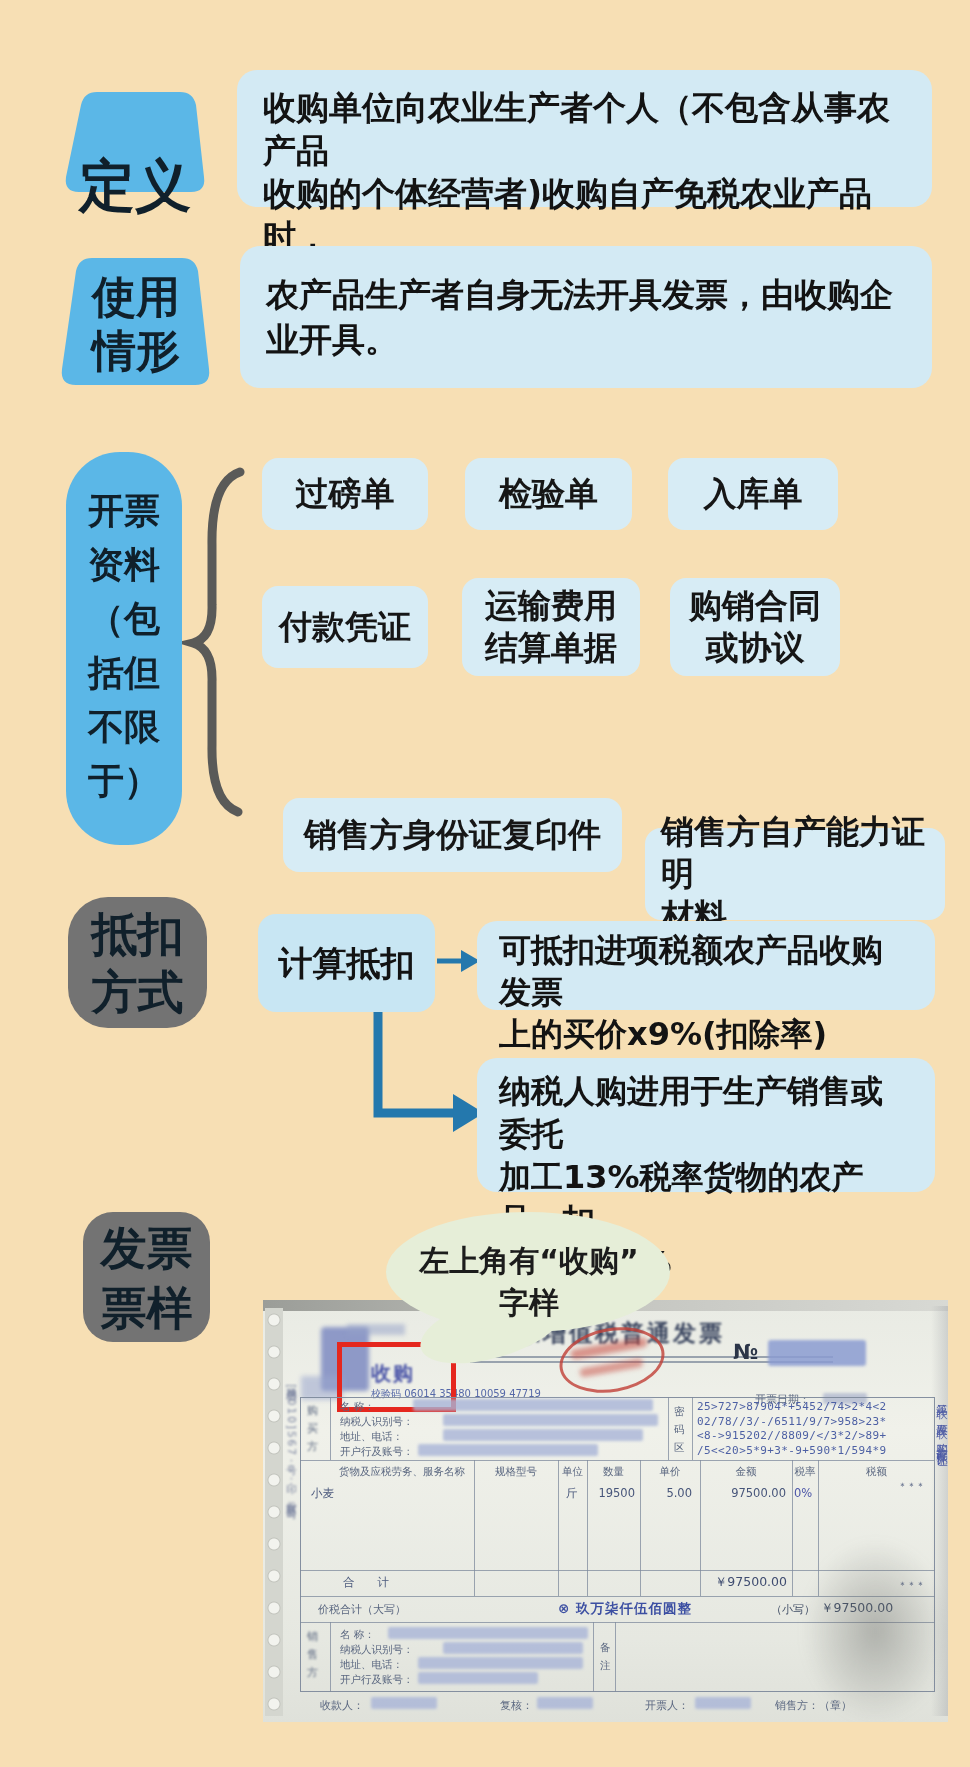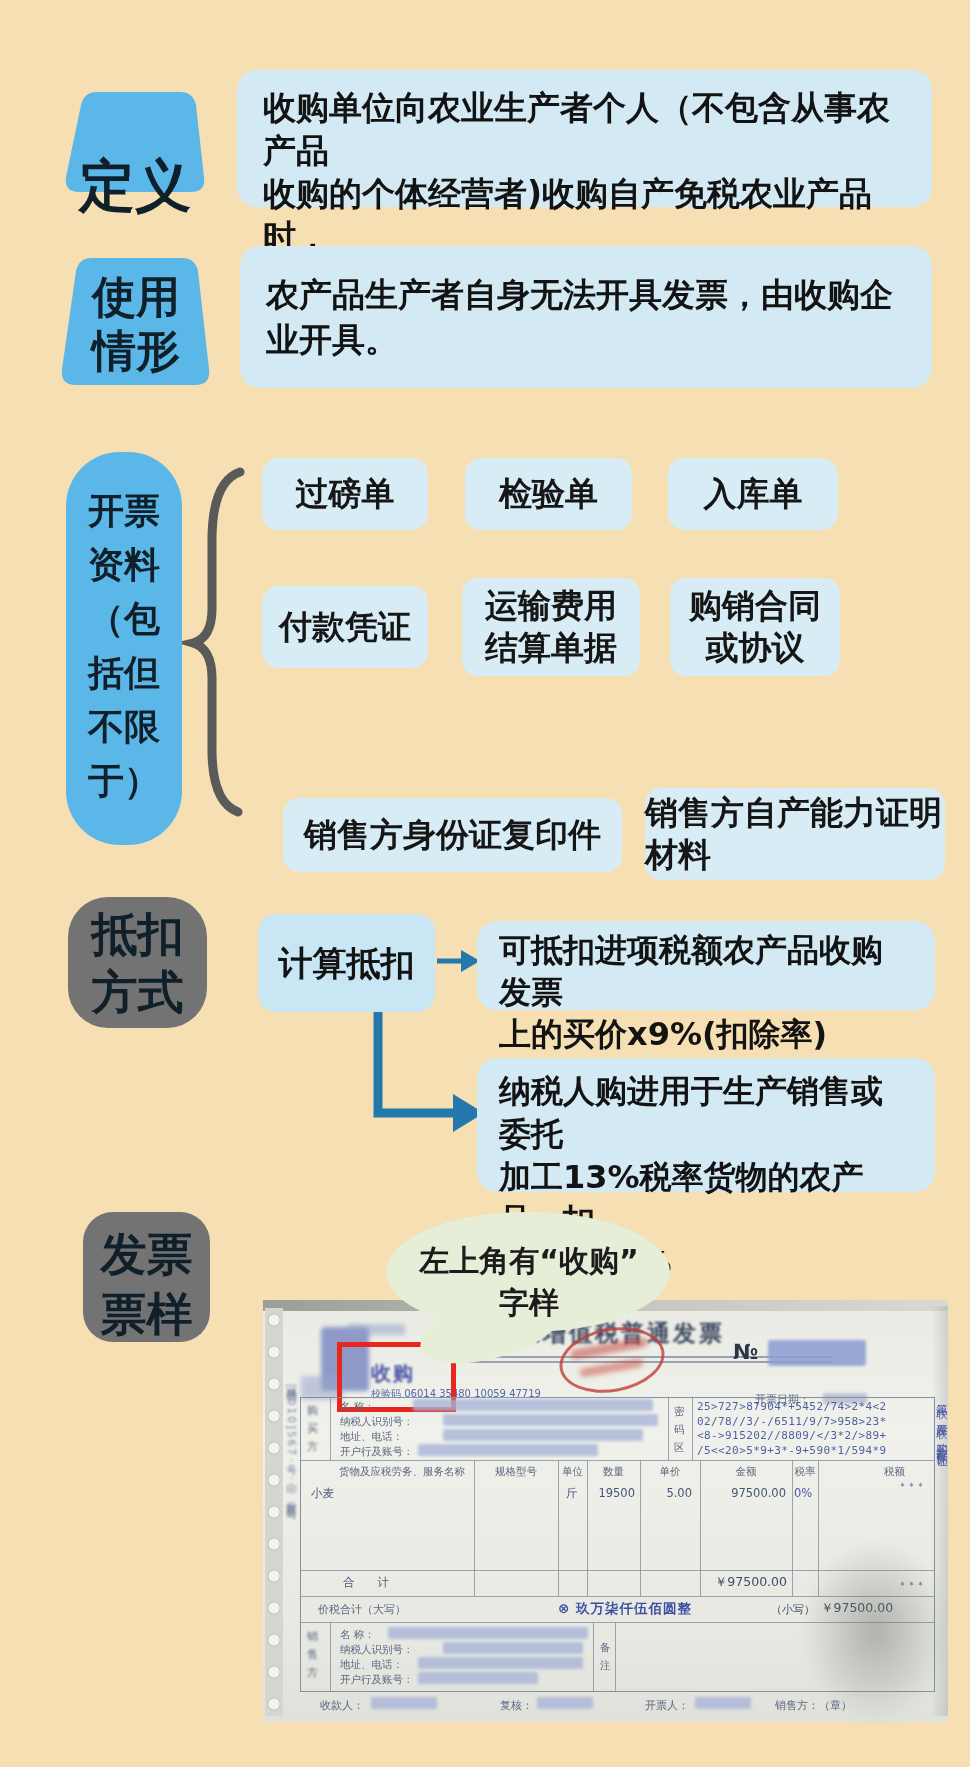--- a/index.html
+++ b/index.html
@@ -58,33 +58,33 @@
 于）</div>
   <div class="abs doc" style="left:262px;top:458px;width:166px;height:72px;">过磅单</div>
   <div class="abs doc" style="left:465px;top:458px;width:167px;height:72px;">检验单</div>
   <div class="abs doc" style="left:668px;top:458px;width:170px;height:72px;">入库单</div>
   <div class="abs doc" style="left:262px;top:586px;width:166px;height:82px;">付款凭证</div>
   <div class="abs doc pre" style="left:462px;top:578px;width:178px;height:98px;">运输费用
 结算单据</div>
   <div class="abs doc pre" style="left:670px;top:578px;width:170px;height:98px;">购销合同
 或协议</div>
   <div class="abs doc" style="left:283px;top:798px;width:339px;height:74px;">销售方身份证复印件</div>
-  <div class="abs doc pre" style="left:645px;top:788px;width:300px;height:92px;justify-content:flex-start;text-align:left;box-sizing:border-box;">销售方自产能力证明
+  <div class="abs doc pre" style="left:645px;top:828px;width:300px;height:92px;justify-content:flex-start;text-align:left;padding-left:16px;box-sizing:border-box;">销售方自产能力证明
 材料</div>
 
   <div class="abs rlabel lbltxt pre" style="left:68px;top:897px;width:139px;height:131px;border-radius:40px;padding-top:8px;box-sizing:border-box;font-size:46px;line-height:58px;">抵扣
 方式</div>
   <div class="abs" style="left:258px;top:914px;width:177px;height:98px;background:#c8e6f3;border-radius:18px;color:#131313;font-weight:600;font-size:34px;line-height:98px;text-align:center;">计算抵扣</div>
   <div class="abs bluebox pre" style="left:477px;top:921px;width:414px;height:73px;padding:8px 22px;font-size:32px;line-height:42px;">可抵扣进项税额农产品收购发票
 上的买价x9%(扣除率)</div>
   <div class="abs bluebox pre" style="left:477px;top:1058px;width:414px;height:110px;padding:12px 22px;font-size:32px;line-height:43px;">纳税人购进用于生产销售或委托
 加工13%税率货物的农产品，扣
 除率为10%</div>
 
-  <div class="abs rlabel lbltxt pre" style="left:83px;top:1212px;width:127px;height:130px;border-radius:30px;padding-top:12px;box-sizing:border-box;font-size:46px;line-height:60px;">发票
+  <div class="abs rlabel lbltxt pre" style="left:83px;top:1212px;width:127px;height:130px;border-radius:30px;padding-top:6px;box-sizing:border-box;font-size:46px;line-height:60px;">发票
 票样</div>
 
   <div id="invoice" class="abs" style="left:263px;top:1300px;width:685px;height:422px;">
     <div class="paper"></div>
     <div class="abs" style="left:0;top:0;width:685px;height:11px;background:linear-gradient(90deg,#9b9d98,#c6c7c2 55%,#d8d9d4);"></div>
     <div class="abs" style="left:2px;top:8px;width:18px;height:408px;background-color:#d4d6cf;background-image:radial-gradient(circle 6px at 9px 12px,#f2f3ee 5px,#c2c4bd 6px,rgba(0,0,0,0) 7px);background-size:18px 32px;background-repeat:repeat-y;"></div>
     <div class="abs vert" style="left:22px;top:78px;height:320px;font-size:10.5px;color:#7b84a0;filter:blur(1.3px);letter-spacing:2px;">税总函[2010]567号···印···份有限公司</div>
 
     <div class="abs b09" style="left:210px;top:18px;width:270px;text-align:center;font-size:23px;font-weight:700;letter-spacing:3px;color:#3b4660;">山东增值税普通发票</div>
     <div class="line b05" style="left:207px;top:56px;width:363px;height:2px;"></div>
@@ -143,21 +143,21 @@
 &lt;8-&gt;915202//8809/&lt;/3*2/&gt;89+
 /5&lt;&lt;20&gt;5*9+3*-9+590*1/594*9</div>
 
     <div class="abs iv b07" style="left:67px;top:165px;width:144px;text-align:center;font-size:10.5px;">货物及应税劳务、服务名称</div>
     <div class="abs iv b07" style="left:211px;top:165px;width:84px;text-align:center;font-size:10.5px;">规格型号</div>
     <div class="abs iv b07" style="left:295px;top:165px;width:29px;text-align:center;font-size:10.5px;">单位</div>
     <div class="abs iv b07" style="left:324px;top:165px;width:53px;text-align:center;font-size:10.5px;">数量</div>
     <div class="abs iv b07" style="left:377px;top:165px;width:60px;text-align:center;font-size:10.5px;">单价</div>
     <div class="abs iv b07" style="left:437px;top:165px;width:92px;text-align:center;font-size:10.5px;">金额</div>
     <div class="abs iv b07" style="left:527px;top:165px;width:30px;text-align:center;font-size:10.5px;">税率</div>
-    <div class="abs iv b07" style="left:555px;top:165px;width:117px;text-align:center;font-size:10.5px;padding-left:18px;">税额</div>
+    <div class="abs iv b07" style="left:555px;top:165px;width:117px;text-align:center;font-size:10.5px;">税额</div>
 
     <div class="abs b05" style="left:48px;top:186px;font-size:11.5px;color:#47557a;">小麦</div>
     <div class="abs b05" style="left:303px;top:186px;font-size:11.5px;color:#47557a;">斤</div>
     <div class="abs b05" style="left:324px;top:186px;width:48px;text-align:right;font-size:11.5px;color:#47557a;">19500</div>
     <div class="abs b05" style="left:377px;top:186px;width:52px;text-align:right;font-size:11.5px;color:#47557a;">5.00</div>
     <div class="abs b05" style="left:437px;top:186px;width:86px;text-align:right;font-size:11.5px;color:#47557a;">97500.00</div>
     <div class="abs b05" style="left:531px;top:186px;font-size:11.5px;color:#4c56a8;">0%</div>
     <div class="abs b05" style="left:600px;top:180px;width:62px;text-align:right;font-size:9px;color:#47557a;">＊＊＊</div>
 
     <div class="abs b07" style="left:80px;top:275px;font-size:11.5px;color:#4d5b7e;">合　　计</div>

